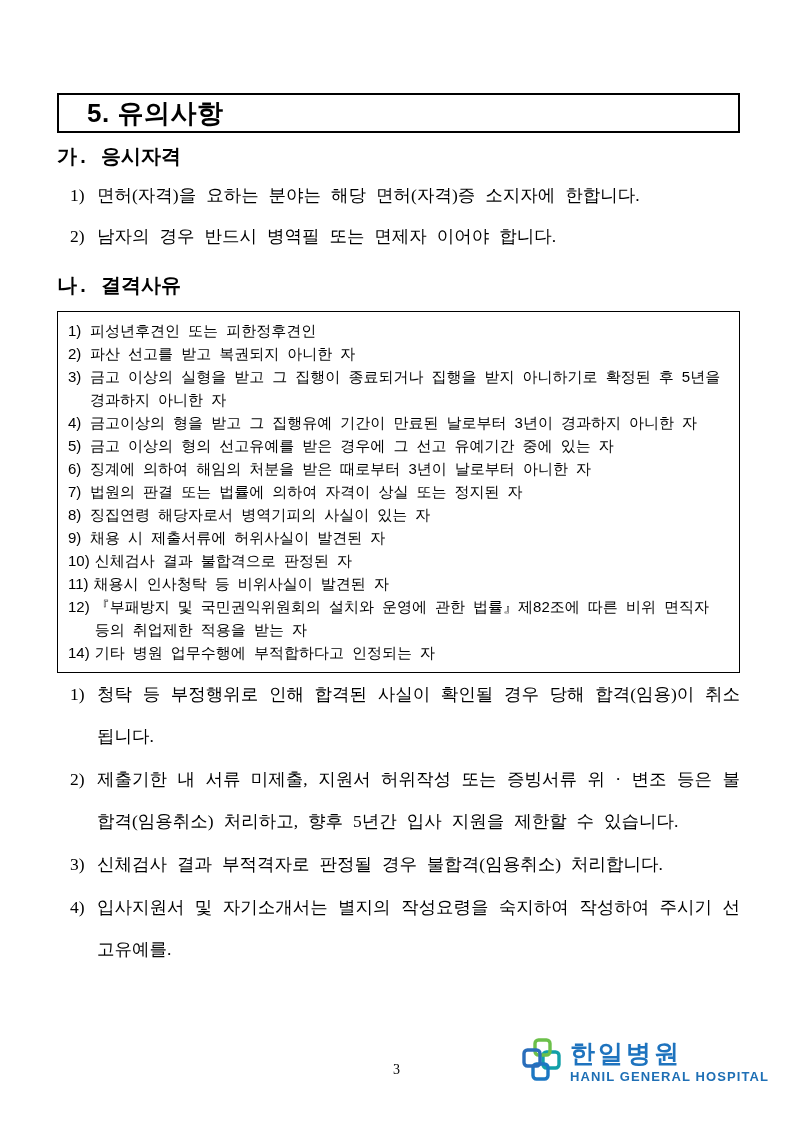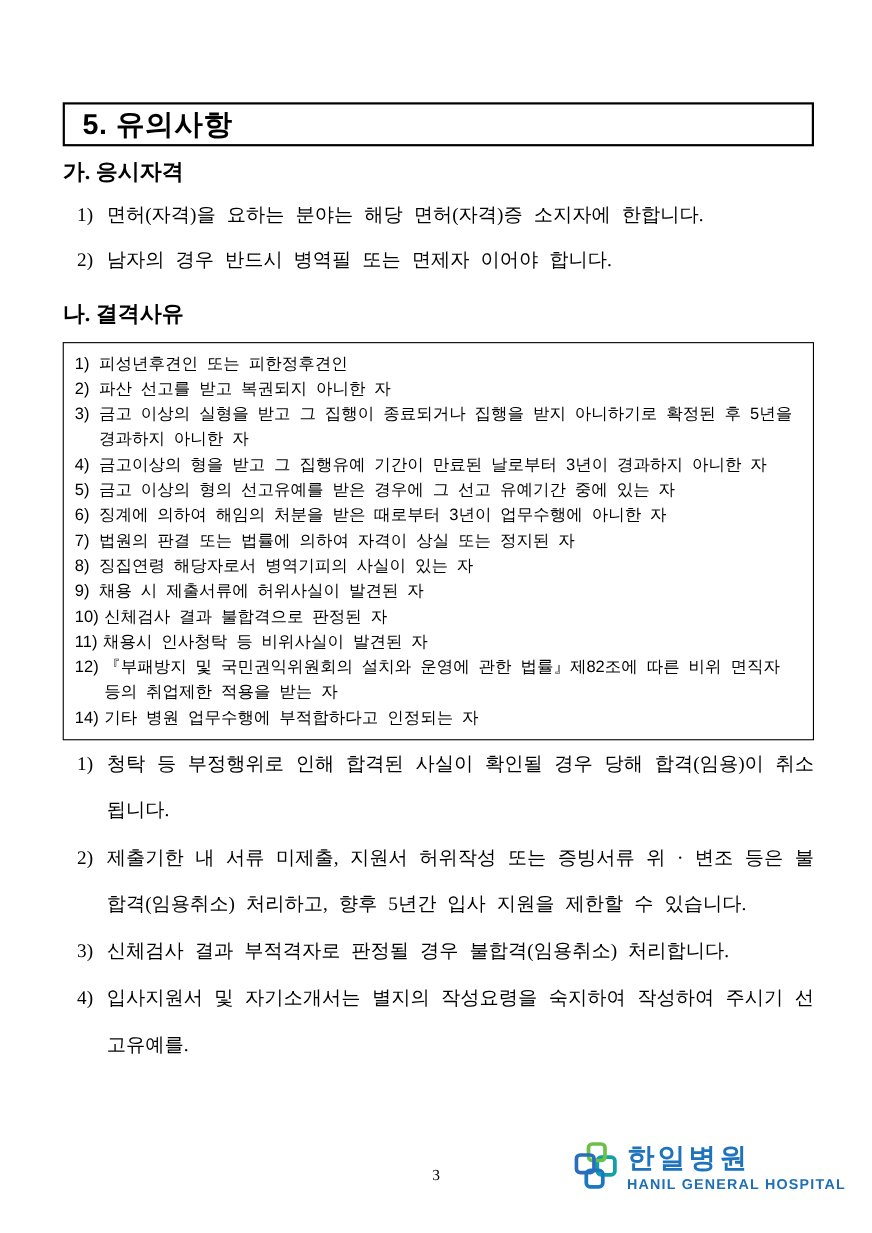--- a/index.html
+++ b/index.html
@@ -20,33 +20,33 @@
     width: 683px;
   }
 
   
   .header-box {
     margin-top: 93px;
     border: 2px solid #000;
     height: 36px;
     display: flex;
     align-items: center;
-    padding-left: 16px;
+    padding-left: 28px;
     box-sizing: content-box;
   }
   .header-box .title {
     font-family: "Liberation Sans", "DejaVu Sans", sans-serif;
     font-weight: 900;
     font-size: 26px;
     letter-spacing: 0.5px;
   }
 
   
   .section-heading {
-    font-family: Liberation Serif, serif;
+    font-family: Liberation Mono, monospace;
     font-weight: 800;
     font-size: 20px;
     margin-top: 22px;
     margin-bottom: 12px;
   }
   .section-heading.first { margin-top: 10px; }
 
   
   .serif-list { margin-left: 13px; }
   .s-item {
@@ -160,21 +160,21 @@
       <div class="s-item">
         <span class="num">4)</span>
         <span class="txt">금고이상의 형을 받고 그 집행유예 기간이 만료된 날로부터 3년이 경과하지 아니한 자</span>
       </div>
       <div class="s-item">
         <span class="num">5)</span>
         <span class="txt">금고 이상의 형의 선고유예를 받은 경우에 그 선고 유예기간 중에 있는 자</span>
       </div>
       <div class="s-item">
         <span class="num">6)</span>
-        <span class="txt">징계에 의하여 해임의 처분을 받은 때로부터 3년이 업무수행에 아니한 자</span>
+        <span class="txt">징계에 의하여 해임의 처분을 받은 때로부터 3년이 날로부터 아니한 자</span>
       </div>
       <div class="s-item">
         <span class="num">7)</span>
         <span class="txt">법원의 판결 또는 법률에 의하여 자격이 상실 또는 정지된 자</span>
       </div>
       <div class="s-item">
         <span class="num">8)</span>
         <span class="txt">징집연령 해당자로서 병역기피의 사실이 있는 자</span>
       </div>
       <div class="s-item">

